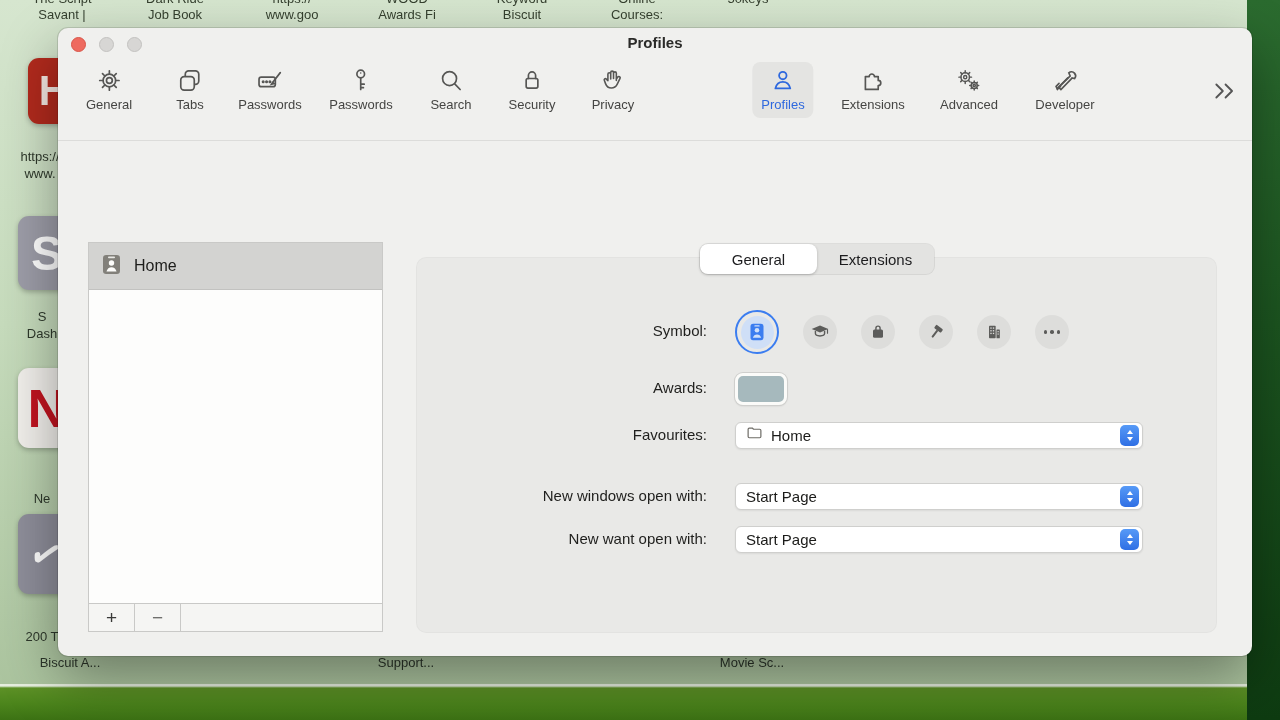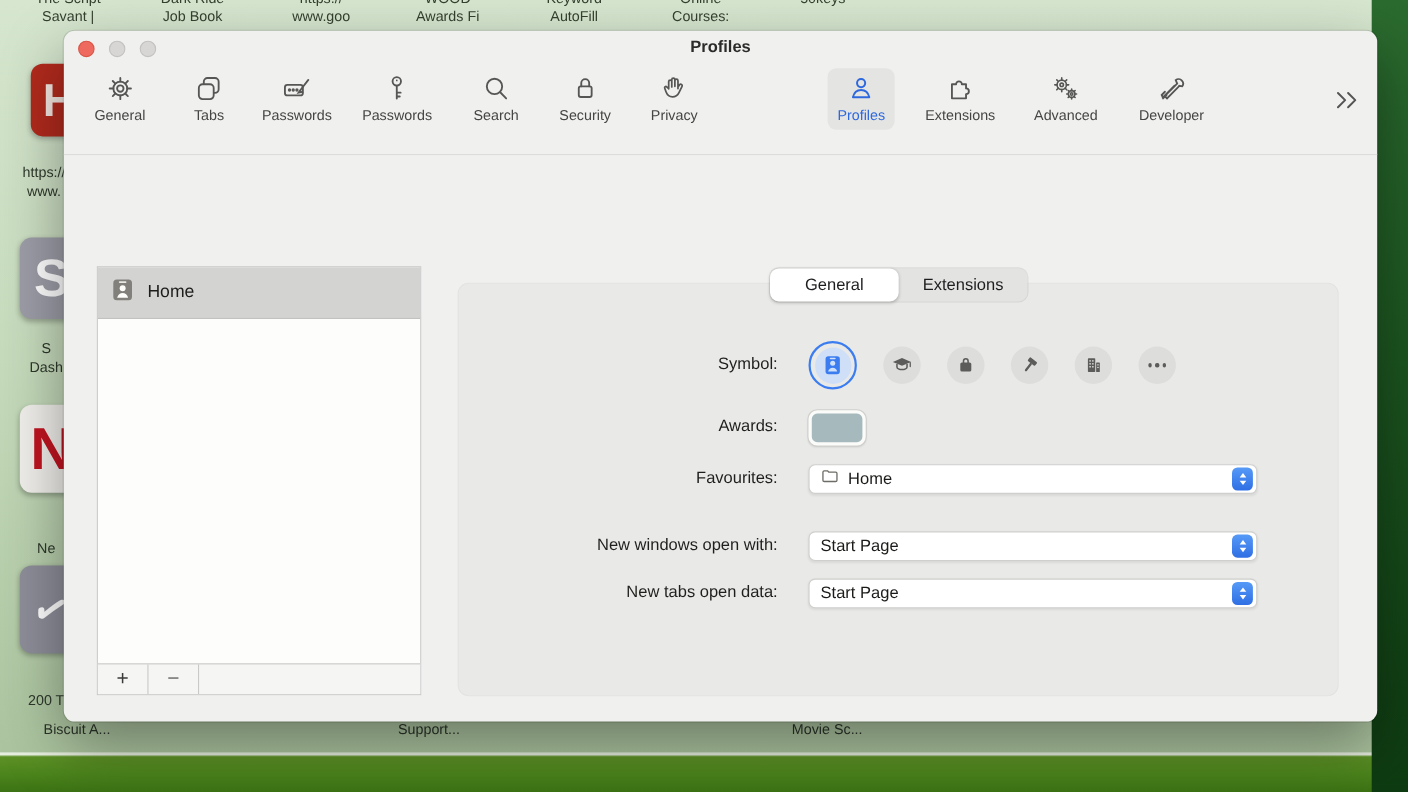--- a/index.html
+++ b/index.html
@@ -116,21 +116,21 @@
   <div class="desk-top-item" style="left:292px">
       <div>https://</div>
       <div>www.goo</div>
     </div>
   <div class="desk-top-item" style="left:407px">
       <div>WOOD</div>
       <div>Awards Fi</div>
     </div>
   <div class="desk-top-item" style="left:522px">
       <div>Keyword</div>
-      <div>AutoFill</div>
+      <div>Biscuit</div>
     </div>
   <div class="desk-top-item" style="left:637px">
       <div>Online</div>
       <div>Courses:</div>
     </div>
   <div class="desk-top-item" style="left:748px">
       <div>50keys</div>
       <div></div>
     </div>
 </div>
@@ -160,21 +160,21 @@
 </div>
 
 <div class="desk-tile" style="left: 18px; top: 514px; width: 58px; height: 80px; font-size: 40px; background-color: rgb(142, 142, 154);">
   <span style="transform:rotate(18deg)">✓</span>
 </div>
 <div class="desk-tile-label" style="left:42px;top:628px">
   <div>200 T</div>
 </div>
 
 <div class="desk-bottom-label" style="left:70px">Biscuit A...</div>
-<div class="desk-bottom-label" style="left:390px">Support...</div>
+<div class="desk-bottom-label" style="left:406px">Support...</div>
 <div class="desk-bottom-label" style="left:752px">Movie Sc...</div>
 
 <div class="window">
 
   <div class="traffic t-close"></div>
   <div class="traffic t-min"></div>
   <div class="traffic t-zoom"></div>
   <div class="win-title">Profiles</div>
 
   <div class="toolbar">
@@ -416,21 +416,21 @@
 
     <div class="frow-label" style="top:229px">New windows open with:</div>
     <div class="dd" style="top:225px">
       <span class="dd-text">Start Page</span>
       <span class="dd-stepper">
           <span class="tri-up"></span>
           <span class="tri-down"></span>
         </span>
     </div>
 
-    <div class="frow-label" style="top:272px">New tabs open data:</div>
+    <div class="frow-label" style="top:272px">New want open with:</div>
     <div class="dd" style="top:268px">
       <span class="dd-text">Start Page</span>
       <span class="dd-stepper">
           <span class="tri-up"></span>
           <span class="tri-down"></span>
         </span>
     </div>
 
   </div>
 </div>

